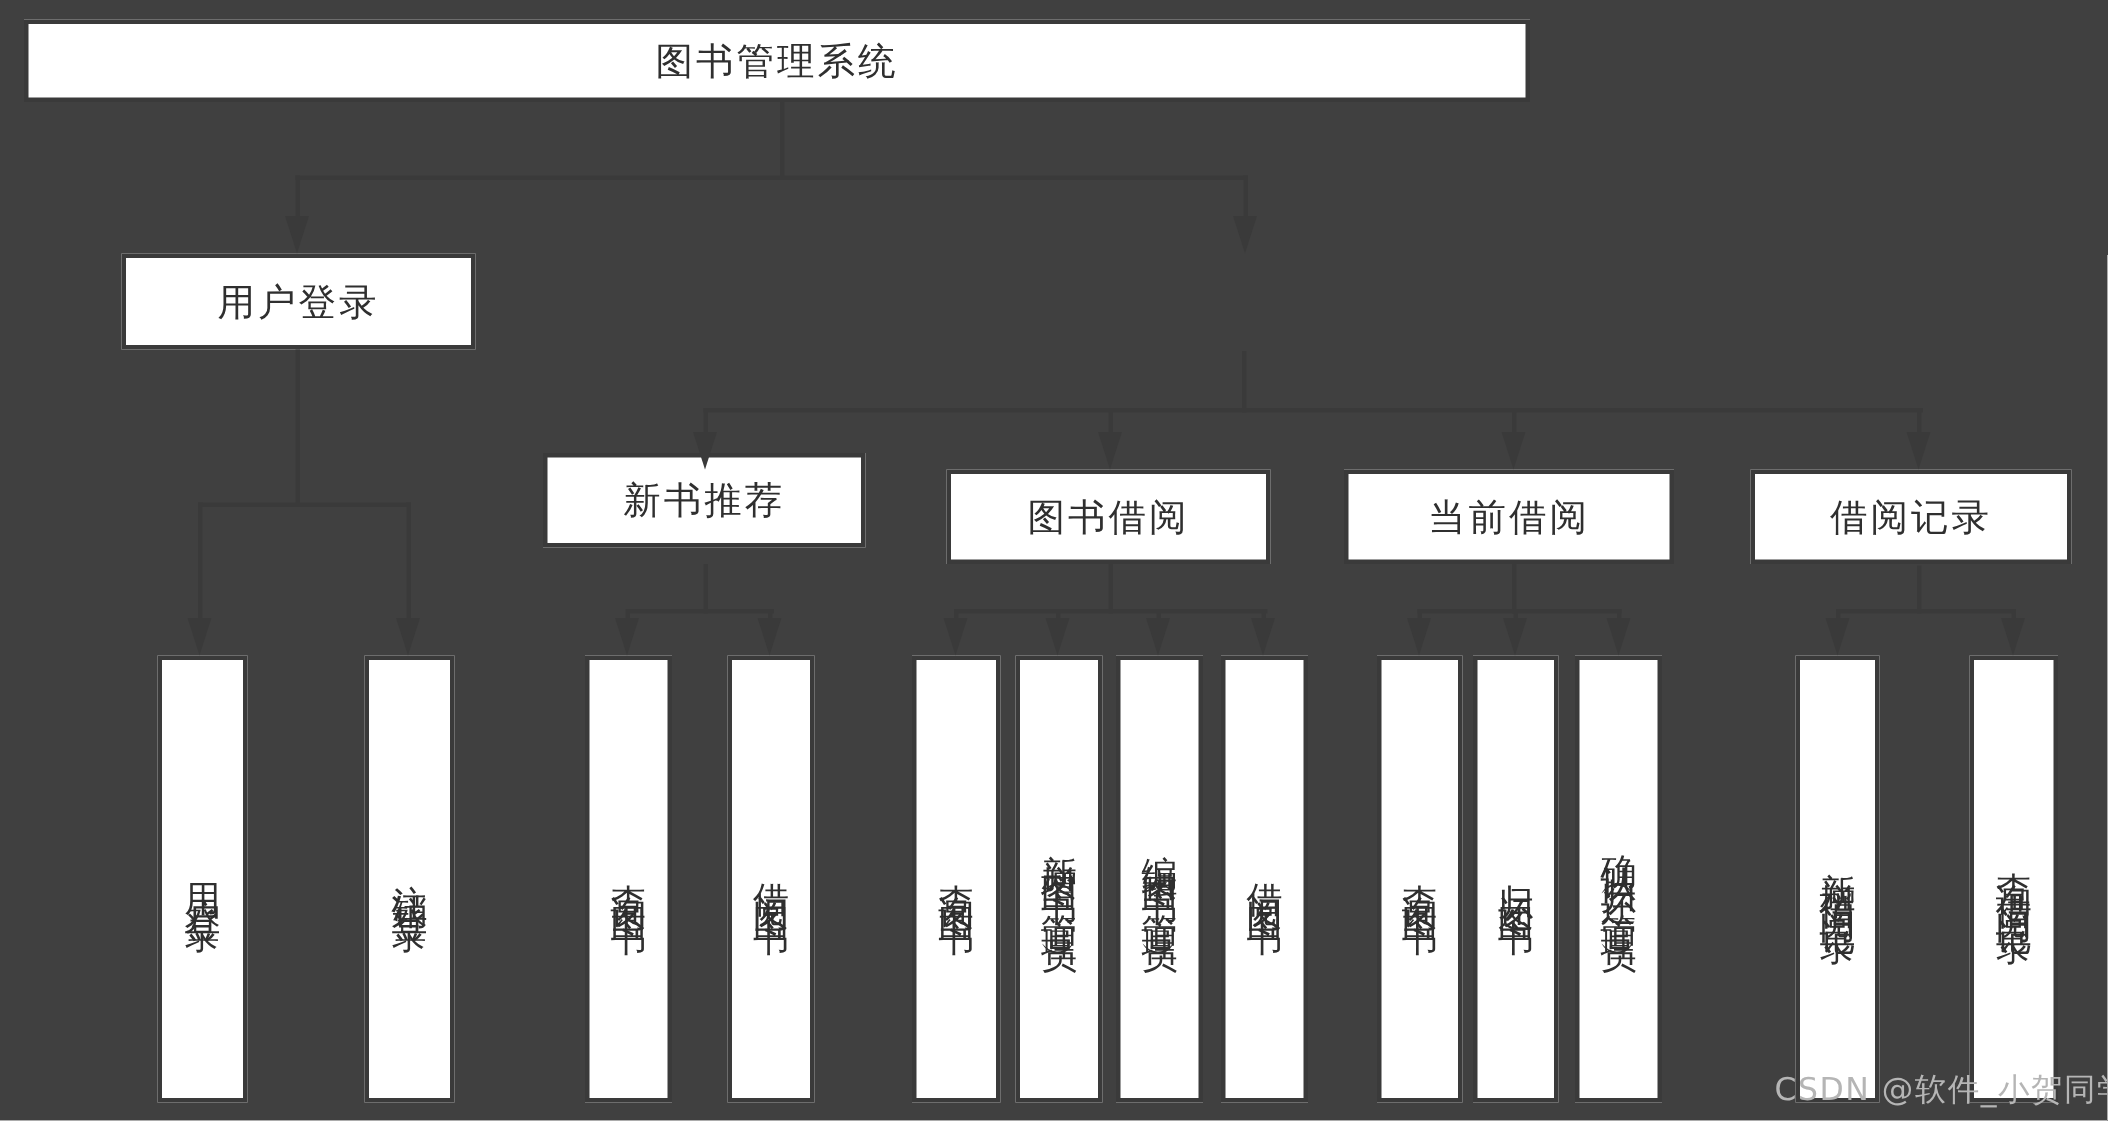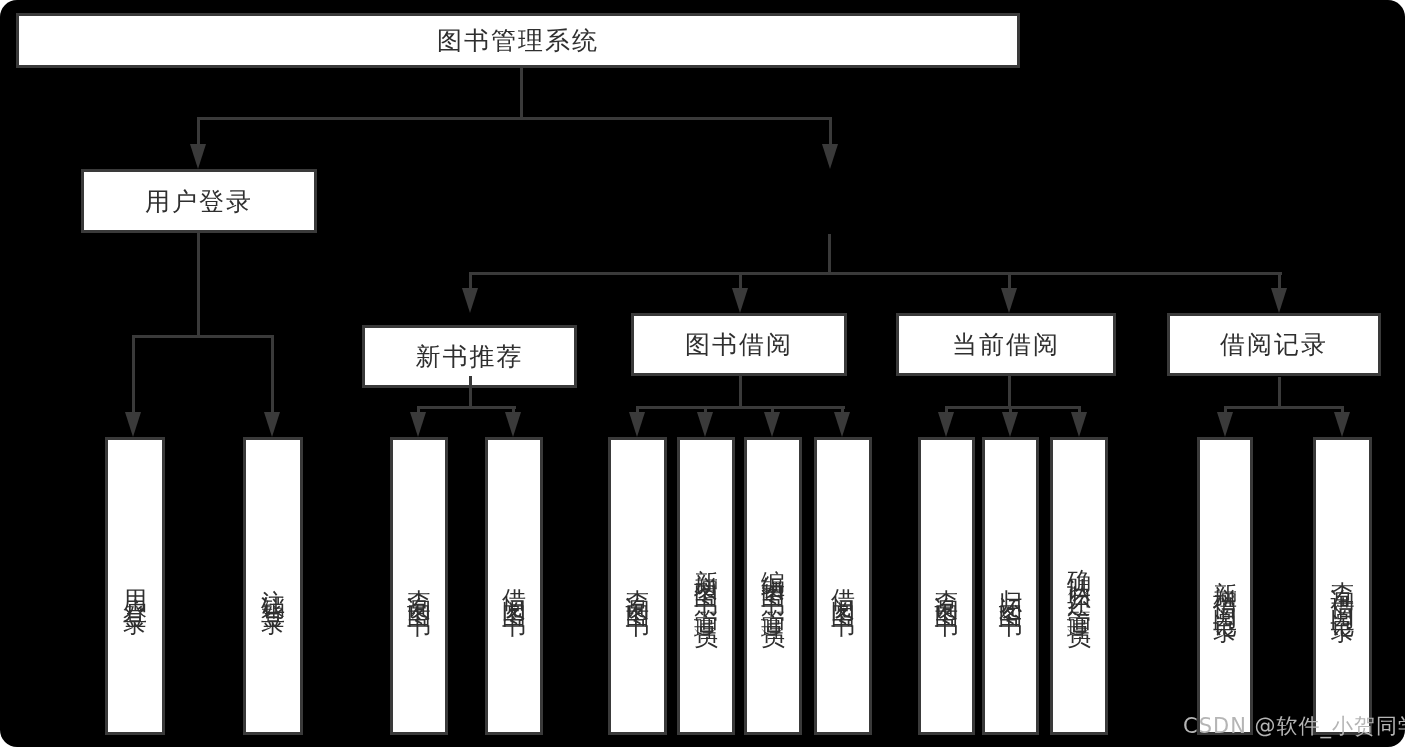--- a/index.html
+++ b/index.html
@@ -1,20 +1,19 @@
 <!DOCTYPE html>
 <html><head>
 <meta charset="utf-8">
 <style>
   html,body{margin:0;padding:0;background:#ffffff;}
   .canvas{
-    position:relative;width:1405px;height:747px;background:#000000;
+    position:relative;width:1405px;height:747px;background:#404040;
     font-family:"DejaVu Sans","Liberation Sans",sans-serif;color:#2f2f2f;
     overflow:hidden;
-    border-radius:17px;
   }
   .node{
     position:absolute;box-sizing:border-box;background:#ffffff;
     border:3px solid #3a3a3a;display:flex;align-items:center;justify-content:center;
     font-size:25px;letter-spacing:2px;white-space:nowrap;
   }
   .leaf{font-size:24px;letter-spacing:0;}
   .leaf .vtext{
     writing-mode:vertical-rl;text-orientation:mixed;letter-spacing:8px;
     line-height:1;white-space:nowrap;
@@ -38,21 +37,21 @@
 
   <div class="node" style="left:16px;top:13px;width:1004px;height:55px;">
     <span>图书管理系统</span>
   </div>
 
   <div class="node" style="left:81px;top:169px;width:236px;height:64px;">
     <span>用户登录</span>
   </div>
 
 
-  <div class="node" style="left:362px;top:325px;width:215px;height:63px;justify-content:center;">
+  <div class="node" style="left:362px;top:302px;width:215px;height:63px;justify-content:center;">
     <span>新书推荐</span>
   </div>
 
   <div class="node" style="left:631px;top:313px;width:216px;height:63px;">
     <span>图书借阅</span>
   </div>
 
   <div class="node" style="left:896px;top:313px;width:220px;height:63px;font-family:Liberation Serif, serif;">
     <span>当前借阅</span>
   </div>

